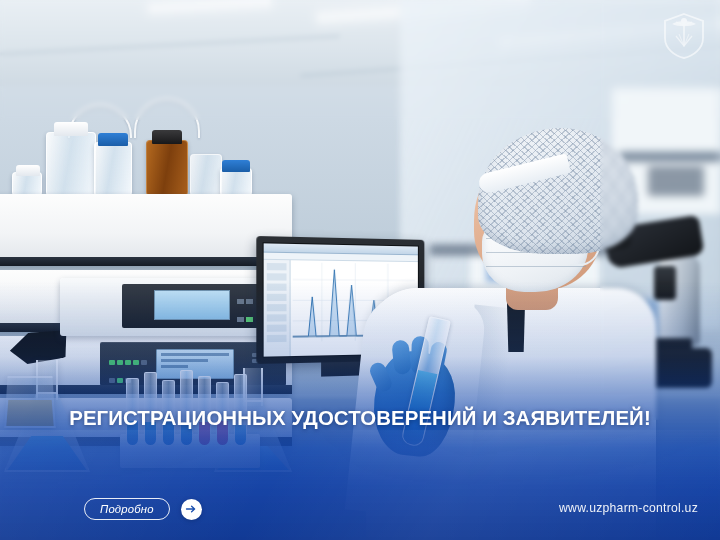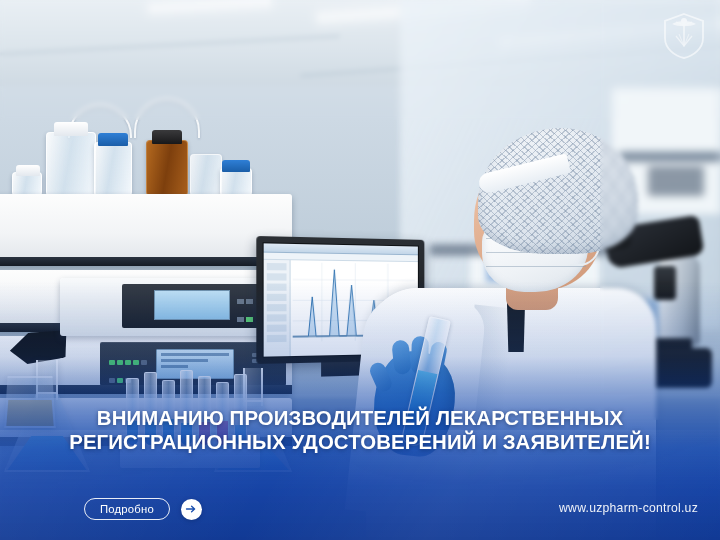--- a/index.html
+++ b/index.html
@@ -379,21 +379,21 @@
     text-shadow:0 1px 4px rgba(8,30,78,.55);
   }
   .headline div { white-space:nowrap; }
 
   .cta-row {
     position:absolute; left:84px; top:498px; display:flex; align-items:center; gap:11px;
   }
   .cta-pill {
     height:22px; padding:0 15px; display:flex; align-items:center; justify-content:center;
     border:1.3px solid rgba(255,255,255,.9); border-radius:13px;
-    color:#ffffff; font-size:11.3px; letter-spacing:.2px;
+    color:#ffffff; font-size:11.3px; letter-spacing:.2px;font-style:italic;
   }
   .cta-arrow {
     width:21px; height:21px; border-radius:50%;
     background:#ffffff; display:flex; align-items:center; justify-content:center;
     box-shadow:0 1px 4px rgba(8,30,78,.35);
   }
 
   .site {
     position:absolute; right:22px; top:501px;
     color:rgba(255,255,255,.93); font-size:12.2px; letter-spacing:.25px;
@@ -632,21 +632,20 @@
       <path d="M10 12 C16 8 28 8 34 12 C28 15 16 15 10 12 Z" fill="#ffffff" opacity=".9"></path>
       <path d="M22 6 a3 3 0 0 1 0 6 a3 3 0 0 1 0 -6" fill="#ffffff"></path>
       <path d="M14 10 L22 13 L30 10" stroke="#ffffff" stroke-width="1.2" fill="none"></path>
       <path d="M14 24 L22 34 L30 24" stroke="#ffffff" stroke-width="1.3" fill="none" opacity=".85"></path>
       <path d="M17 22 L22 34 L27 22" stroke="#ffffff" stroke-width="1.1" fill="none" opacity=".7"></path>
     </svg>
   </div>
 
 
   <div class="headline">
-    <div>ВНИМАНИЮ ПРОИЗВОДИТЕЛЕЙ ЛЕКАРСТВЕННЫХ</div>
     <div>РЕГИСТРАЦИОННЫХ УДОСТОВЕРЕНИЙ И ЗАЯВИТЕЛЕЙ!</div>
   </div>
 
   <div class="cta-row">
     <div class="cta-pill">
       <span>Подробно</span>
     </div>
     <div class="cta-arrow">
       <svg width="12" height="12" viewBox="0 0 12 12">
         <path d="M1.5 6 H9.2 M6.6 3.2 L9.6 6 L6.6 8.8" stroke="#1a4fae" stroke-width="1.3" fill="none" stroke-linecap="round" stroke-linejoin="round"></path>

